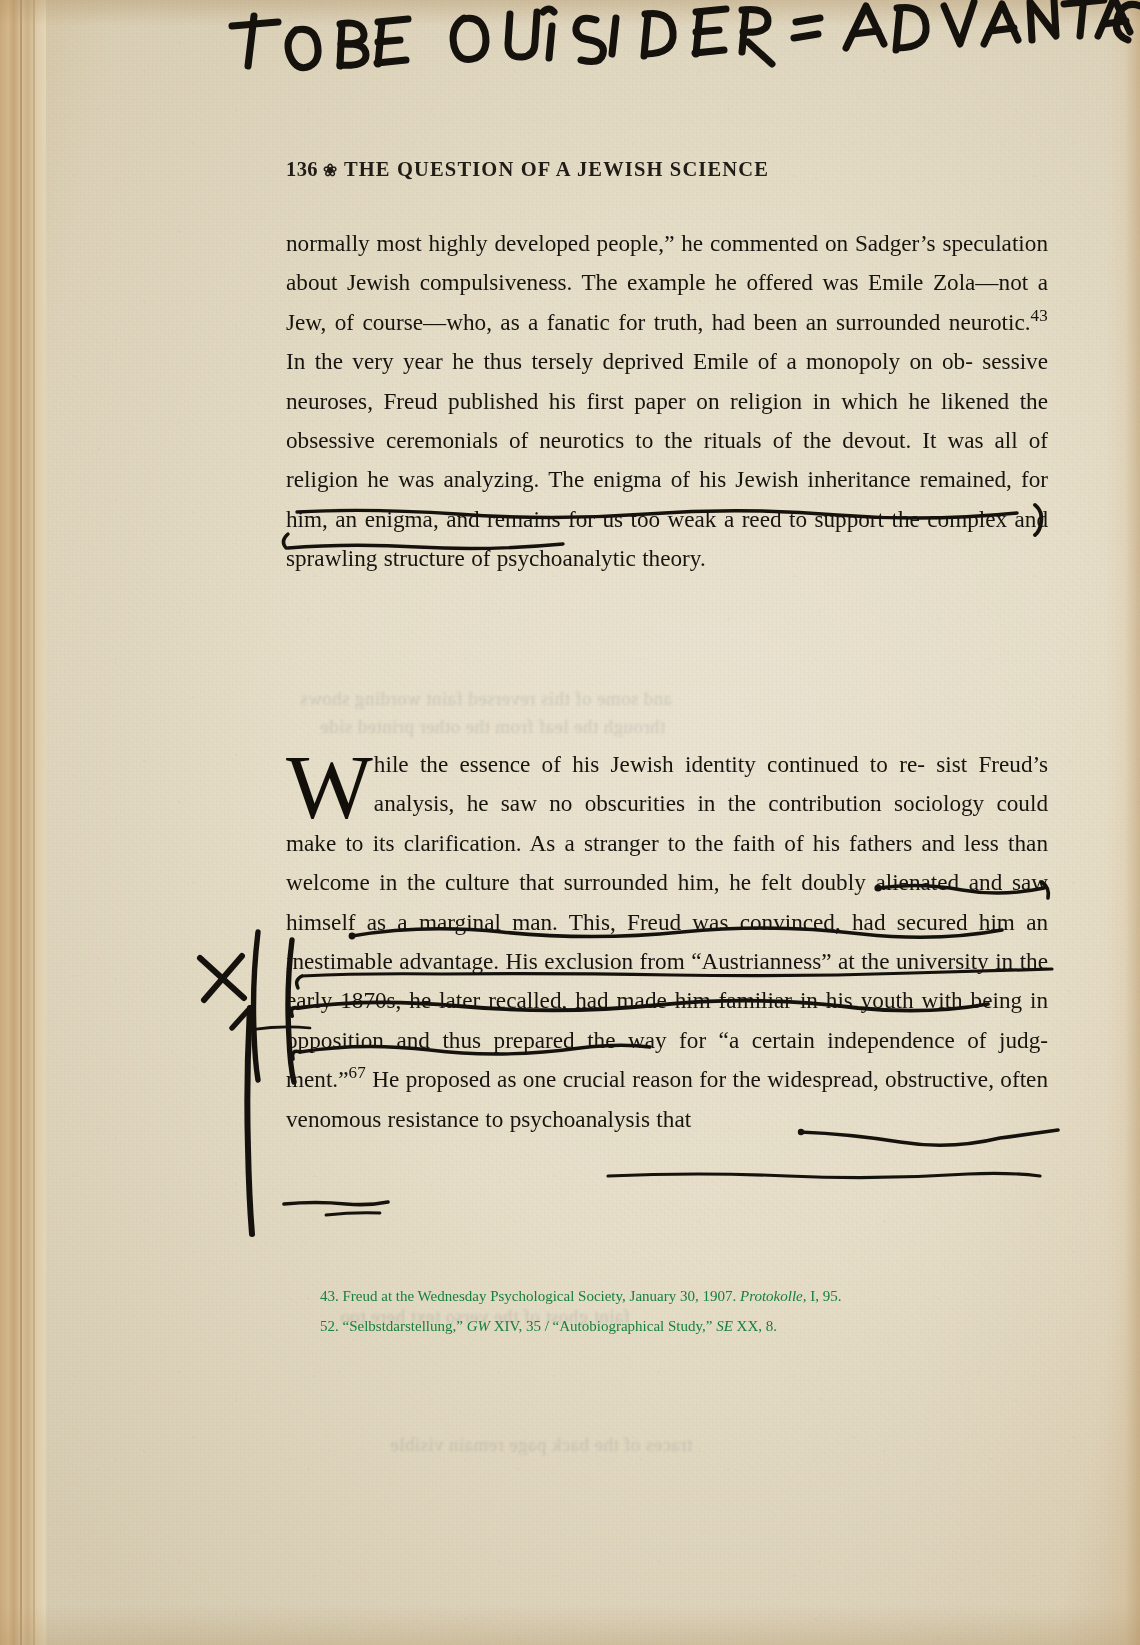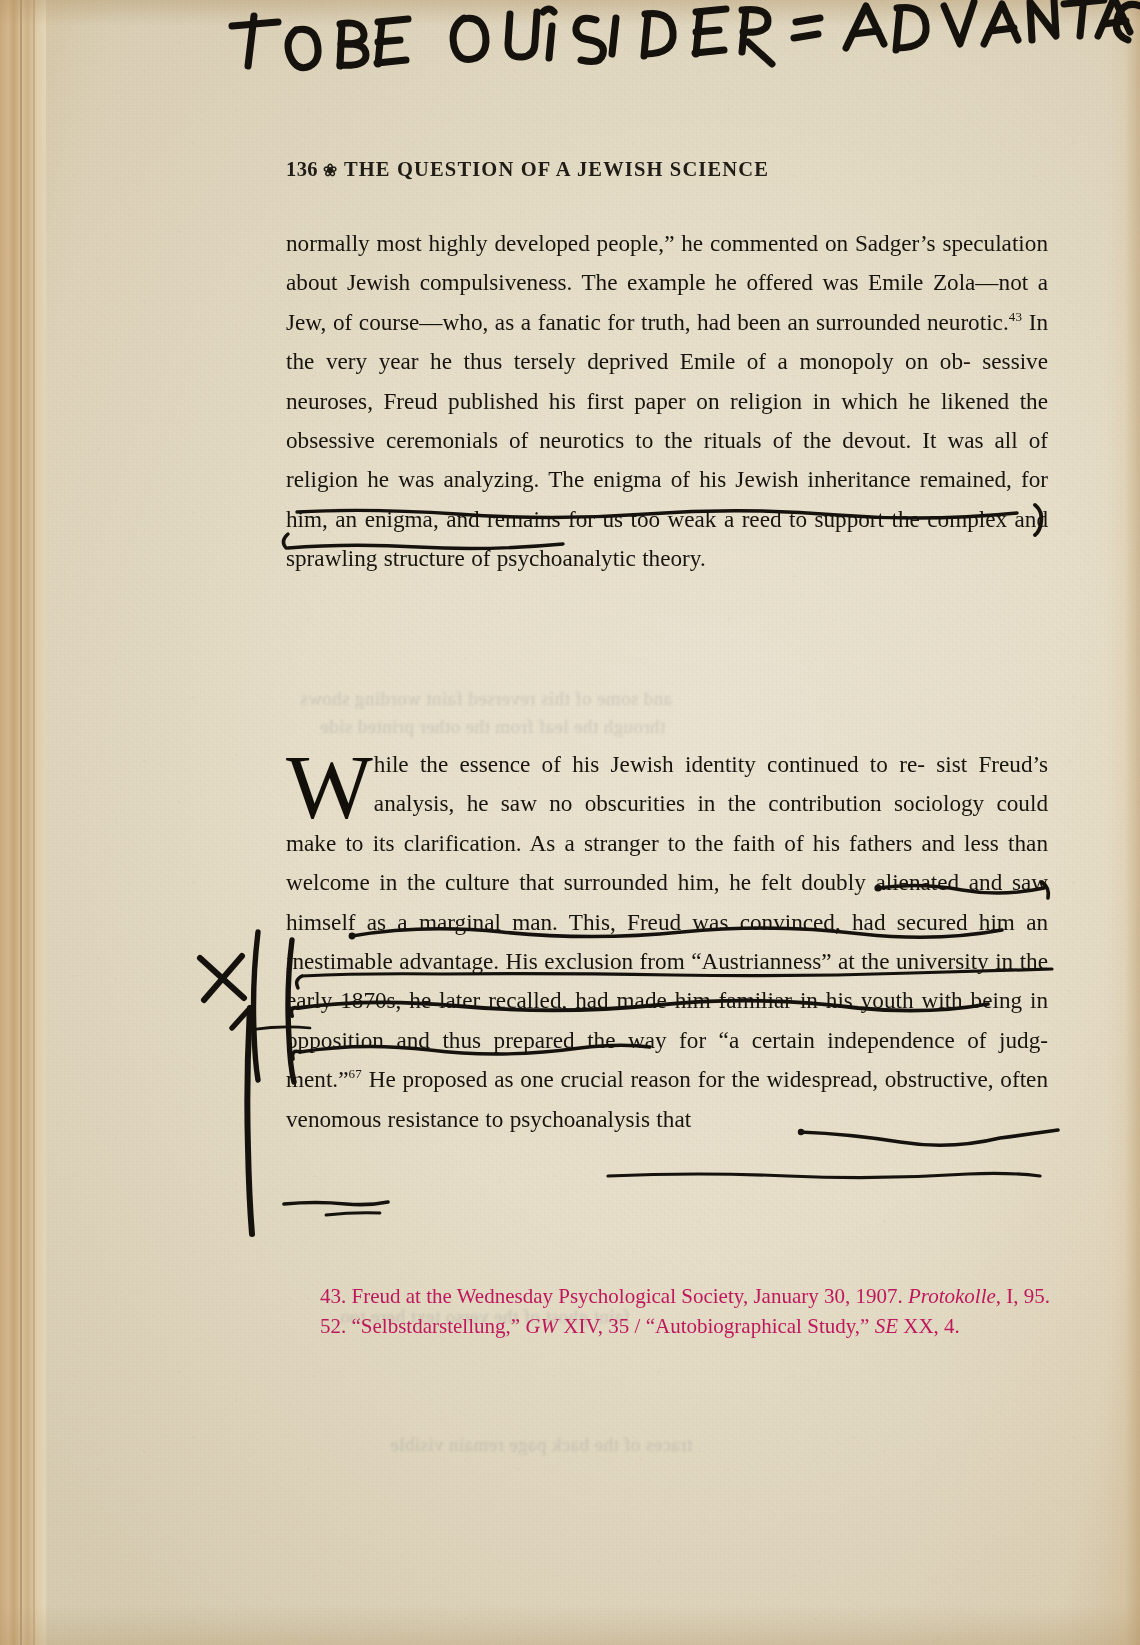--- a/index.html
+++ b/index.html
@@ -119,32 +119,32 @@
     float:left;
     font-size:92px;
     line-height:72px;
     font-family:"Liberation Serif", serif;
     font-weight:400;
     margin:6px 3px -6px 0;
     color:#120f0a;
     letter-spacing:-2px;
   }
   sup.fn{
-    font-size:13px;
+    font-size:17px;
     vertical-align:super;
     line-height:0;
     letter-spacing:.2px;
   }
 
   
   .footnotes{
     position:absolute;left:286px;top:1281px;width:770px;
-    font-size:21px;
+    font-size:15px;
     line-height:30px;
-    color:#be185d;
+    color:#15803d;
     text-align:justify;
   }
   .footnotes p{margin:0;text-indent:34px;}
   .footnotes i{font-style:italic;}
 
   
   .ink{position:absolute;pointer-events:none;}
   svg{display:block;overflow:visible;}
   .ink path, .ink line{
     stroke:#15120e;
@@ -212,21 +212,21 @@
       <span>made him familiar in his youth with being in opposition and</span>
       <span>thus prepared the way for “a certain independence of judg-</span>
       <span>ment.”</span><sup class="fn">67</sup>
       <span>He proposed as one crucial reason for the widespread,</span>
       <span>obstructive, often venomous resistance to psychoanalysis that</span>
     </p>
   </div>
 
   <div class="footnotes">
     <p><span>43.</span><span> Freud at the Wednesday Psychological Society, January 30, 1907. </span><i>Protokolle</i><span>, I, 95.</span></p>
-    <p><span>52.</span><span> “Selbstdarstellung,” </span><i>GW</i><span> XIV, 35 / “Autobiographical Study,” </span><i>SE</i><span> XX, 4.</span></p>
+    <p><span>52.</span><span> “Selbstdarstellung,” </span><i>GW</i><span> XIV, 35 / “Autobiographical Study,” </span><i>SE</i><span> XX, 8.</span></p>
   </div>
 
   <div class="ink headline-ink" style="left:0;top:0;width:1140px;height:100px;">
     <svg width="1140" height="100" viewBox="0 0 1140 100">
 
       <g stroke="#141110" stroke-width="7" fill="none" stroke-linecap="round" stroke-linejoin="round">
 
         <path d="M232 26 L278 22"></path>
         <path d="M254 16 L248 66"></path>
 

